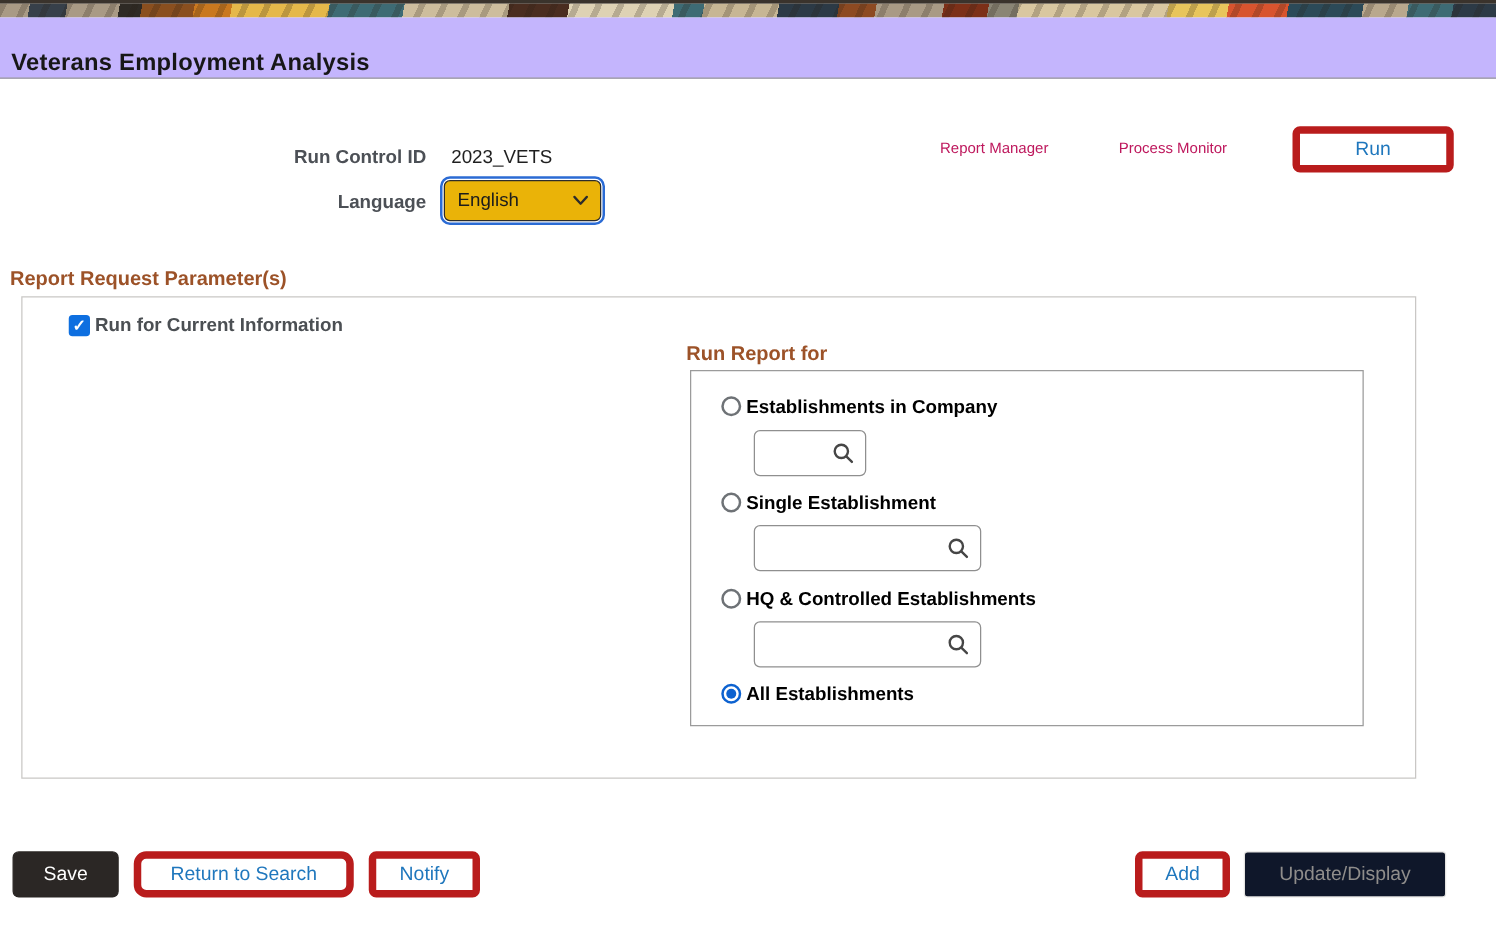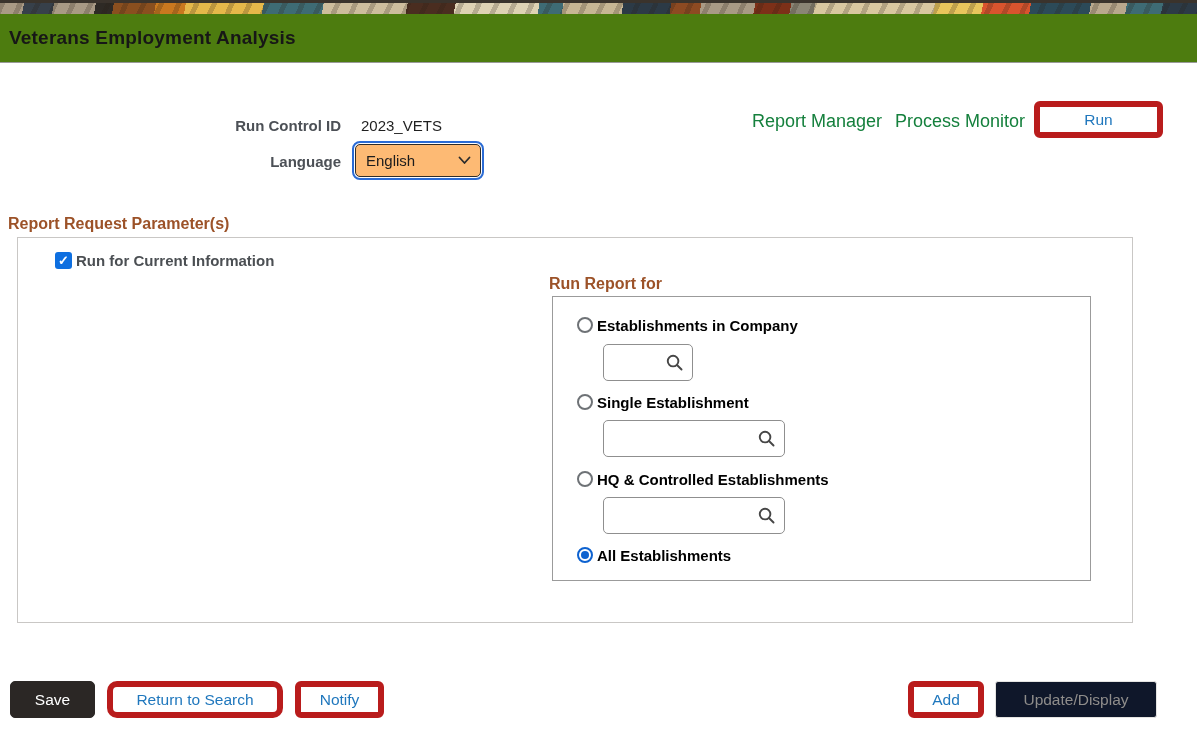--- a/index.html
+++ b/index.html
@@ -24,41 +24,41 @@
         #c7b694 47%, #c7b694 52%, #2c3a46 52%, #2c3a46 56%, #8d4a22 56%, #8d4a22 58.5%,
         #a99a85 58.5%, #a99a85 63%, #7c3018 63%, #7c3018 66%, #8a8575 66%, #8a8575 68%,
         #d9c7a0 68%, #d9c7a0 78%, #e8c55c 78%, #e8c55c 82%, #d8542e 82%, #d8542e 86%,
         #2c4a58 86%, #2c4a58 91%, #b9a88d 91%, #b9a88d 94%, #3e6b74 94%, #3e6b74 97%,
         #2c3a46 97%, #2c3a46 100%);
   }
 
   
   .page-header {
     position:absolute; top:14px; left:0; width:1197px; height:49px;
-    background:#4d7c0f; border-bottom:1px solid #9a9a9a;
-    display:flex; align-items:center; padding-left:9px;
+    background:#c4b5fd; border-bottom:1px solid #9a9a9a;
+    display:flex; align-items:flex-end; padding-left:9px;
   }
   .page-title { font-size:19px; font-weight:bold; color:#171717; letter-spacing:0.2px; }
 
   
   .lbl { position:absolute; font-size:15px; font-weight:bold; color:#4c5056; text-align:right; }
   .val { position:absolute; font-size:15px; color:#1f1f1f; }
 
   .select-wrap {
     position:absolute; left:352px; top:141px;
     border:2px solid #2b6bd4; border-radius:8px; padding:1px; background:#fff;
   }
   .select-box {
-    width:126px; height:33px; border:1px solid #2c2c2c; border-radius:5px; background:#fdba74;
+    width:126px; height:33px; border:1px solid #2c2c2c; border-radius:5px; background:#eab308;
     display:flex; align-items:center; justify-content:space-between;
     padding:0 9px 0 10px; cursor:pointer;
   }
   .select-box .sel-text { font-size:15px; color:#1c1c1c; }
 
-  .top-link { position:absolute; font-size:18px; color:#15803d; text-decoration:none; cursor:pointer; }
+  .top-link { position:absolute; font-size:12px; color:#be185d; text-decoration:none; cursor:pointer; }
   .btn {
     display:flex; align-items:center; justify-content:center; cursor:pointer;
     background:#ffffff; border:6px solid #b91c1c; border-radius:6px;
     font-size:15.5px; color:#1f77bd; font-family:"Liberation Sans", sans-serif;
   }
   .run-btn { position:absolute; left:1034px; top:101px; width:129px; height:37px; }
 
   
   .section-heading { position:absolute; font-size:16px; font-weight:bold; color:#9c5228;text-align:right; }
   .outer-box { position:absolute; left:17px; top:237px; width:1116px; height:386px; border:1px solid #c9c7c5; background:#fff; }

